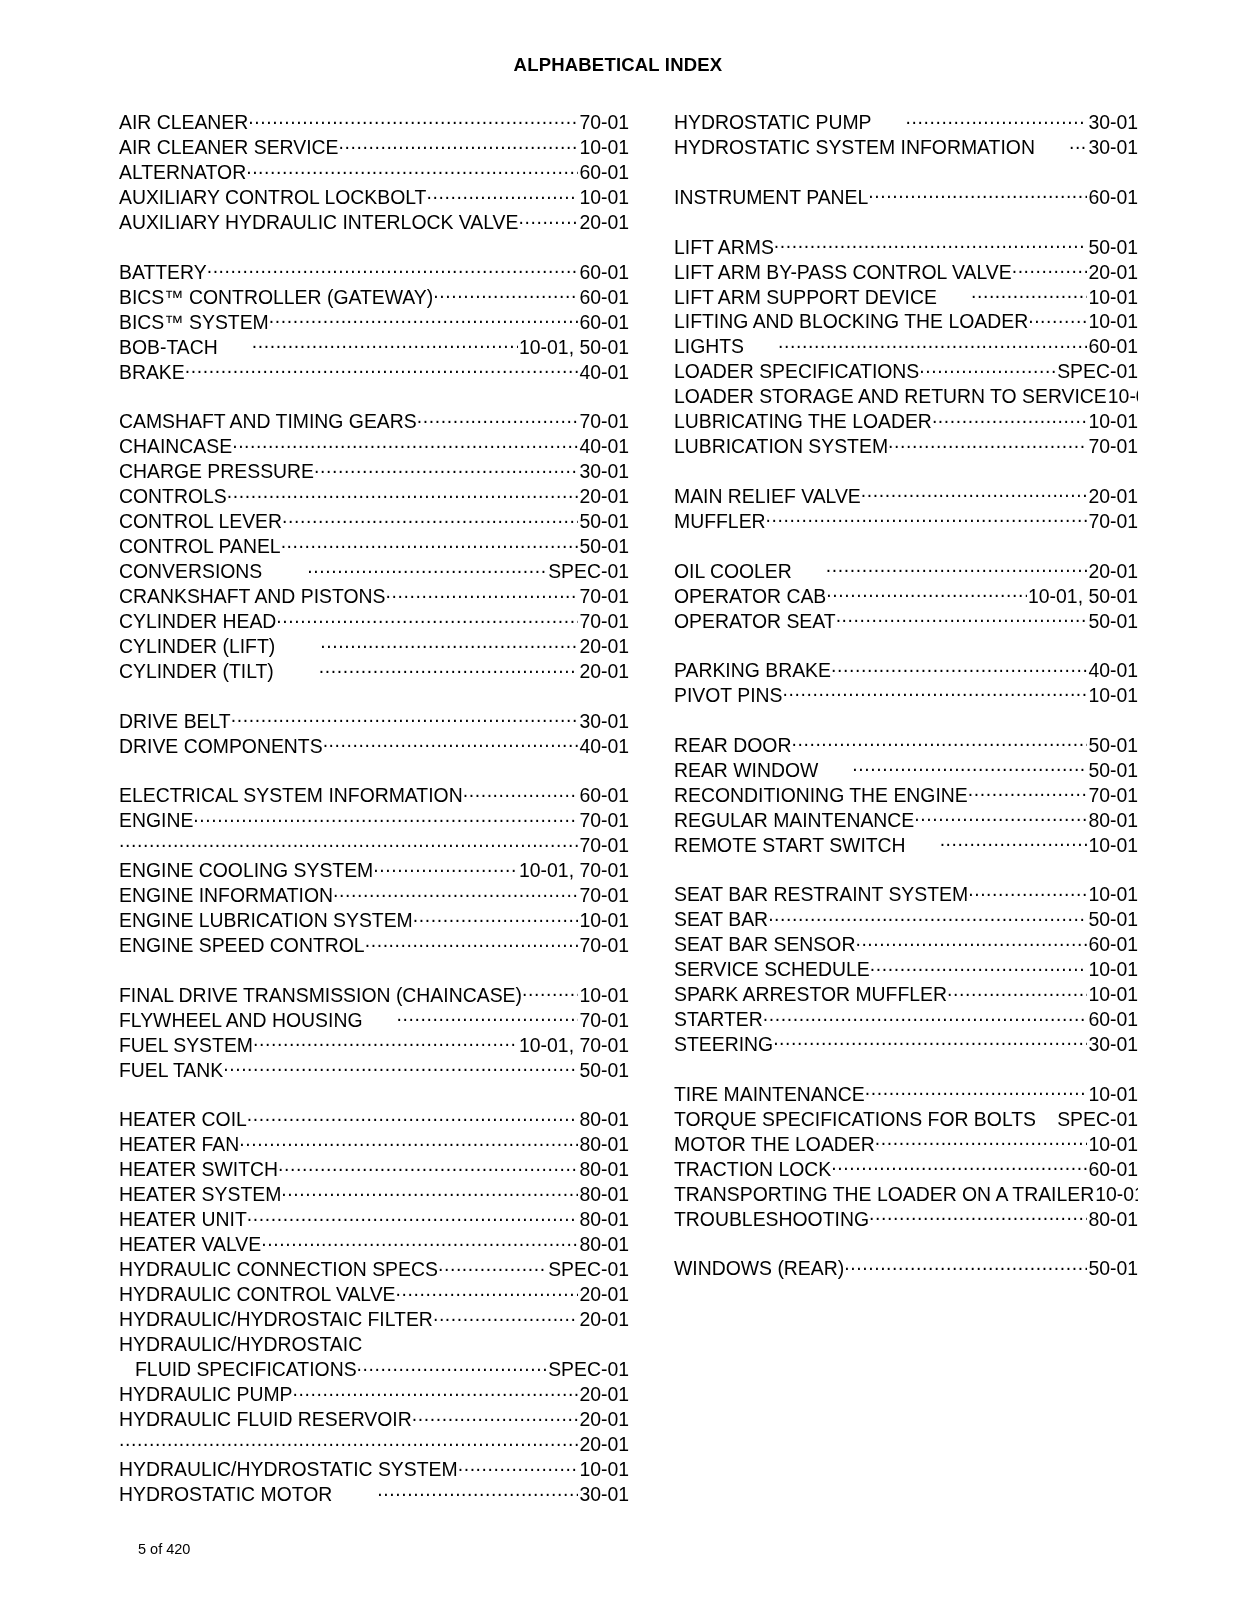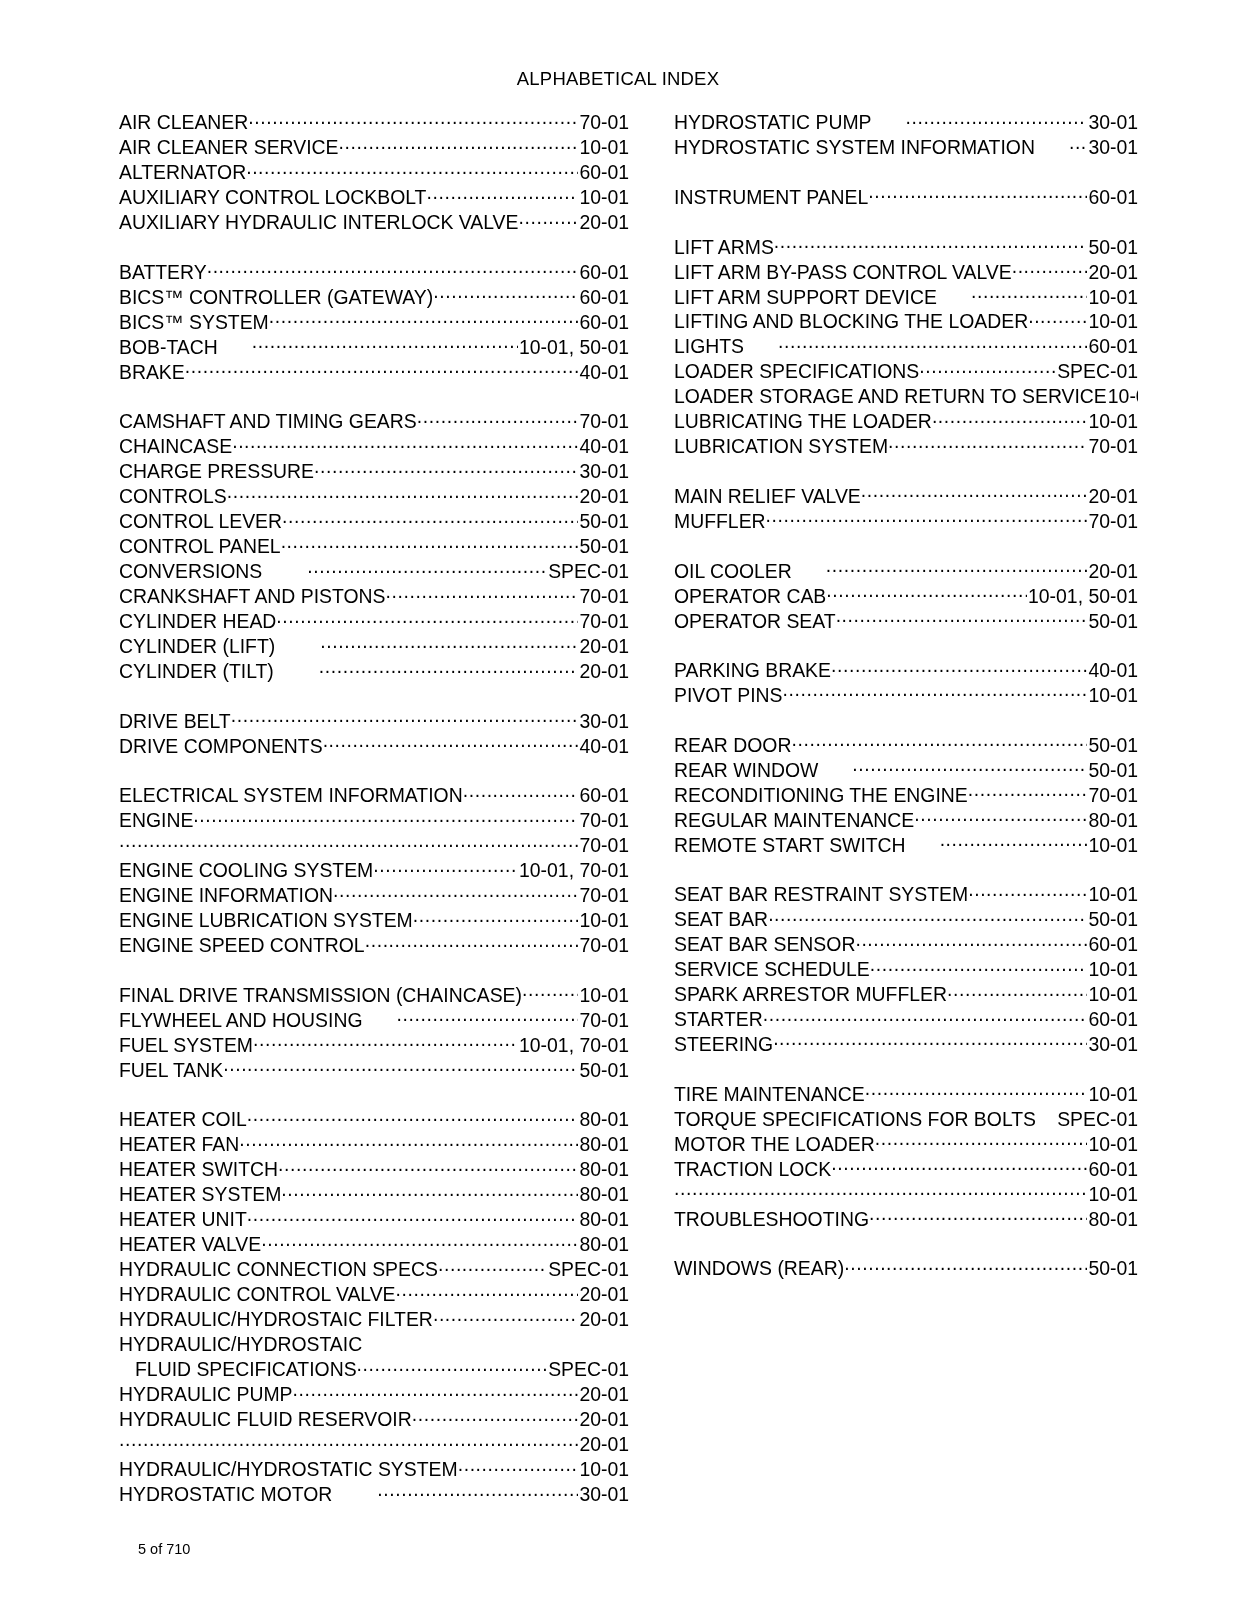--- a/index.html
+++ b/index.html
@@ -15,26 +15,26 @@
     position: relative;
     overflow: hidden;
   }
   .page {
     position: absolute;
     inset: 0;
     background: #ffffff;
   }
   .page-title {
     position: absolute;
-    top: 68px;
+    top: 54px;
     left: 0;
     width: 1236px;
     text-align: center;
     font-size: 18.5px;
-    font-weight: normal;
+    font-weight: bold;
     letter-spacing: 0.2px;
   }
   .columns {
     position: absolute;
     top: 110px;
     left: 9px;
     width: 1236px;
     display: flex;
     align-items: flex-start;
   }
@@ -538,32 +538,33 @@
           <span class="label">MOTOR THE LOADER</span>
           <span class="leader"></span>
           <span class="pages">10-01</span>
         </div>
         <div class="entry">
           <span class="label">TRACTION LOCK</span>
           <span class="leader"></span>
           <span class="pages">60-01</span>
         </div>
         <div class="entry">
+          <span class="label">TRANSPORTING THE LOADER ON A TRAILER</span>
           <span class="leader"></span>
           <span class="pages">10-01</span>
         </div>
         <div class="entry">
           <span class="label">TROUBLESHOOTING</span>
           <span class="leader"></span>
           <span class="pages">80-01</span>
         </div>
         <div class="spacer"></div>
         <div class="entry">
           <span class="label">WINDOWS (REAR)</span>
           <span class="leader"></span>
           <span class="pages">50-01</span>
         </div>
       </div>
   </div>
 
-  <div class="footer-page">5 of 710</div>
+  <div class="footer-page">5 of 420</div>
 
 </div>
 
 </body></html>

